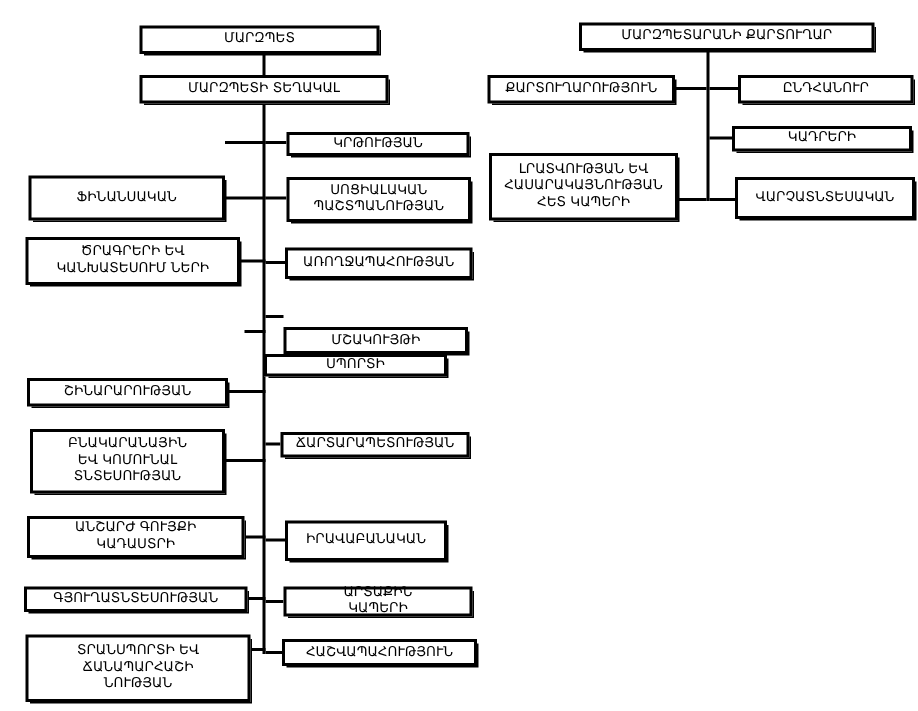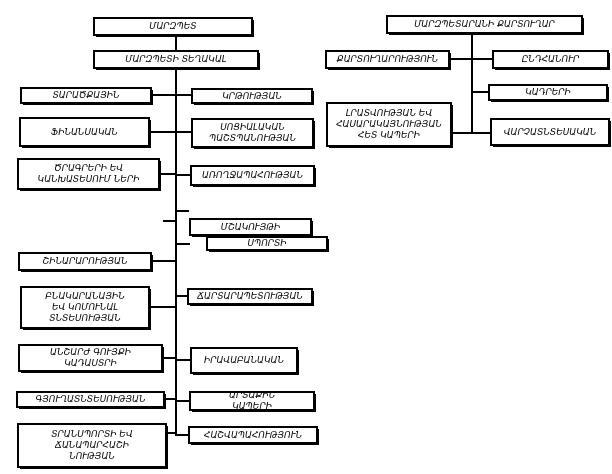--- a/index.html
+++ b/index.html
@@ -8,21 +8,21 @@
     position:relative; width:612px; height:474px; background:var(--bg);
     font-family:"DejaVu Sans","Liberation Sans",sans-serif; color:var(--text);
     overflow:hidden;
   }
   .box {
     position:absolute; box-sizing:border-box;
     border:2px solid var(--line); background:var(--boxbg);
     box-shadow:2px 2px 0 -1px var(--line);
     display:flex; align-items:center; justify-content:center;
     text-align:center; font-size:9px; line-height:11px;
-    white-space:pre-line; padding:0 18px; z-index:2;font-style:italic;
+    white-space:pre-line; padding:0 18px; z-index:2;
   }
   .hline,.vline { position:absolute; background:var(--line); z-index:1; }
   .hline { height:2px; }
   .vline { width:2px; }
 </style>
 </head>
 <body>
 
 <div class="canvas">
 
@@ -50,41 +50,40 @@
   <div class="vline" style="left:471px;top:34px;height:100px"></div>
   <div class="hline" style="left:448px;top:58px;width:23px"></div>
   <div class="hline" style="left:473px;top:58px;width:19px"></div>
   <div class="hline" style="left:473px;top:91px;width:15px"></div>
   <div class="hline" style="left:450px;top:132px;width:21px"></div>
   <div class="hline" style="left:473px;top:132px;width:17px"></div>
 
   <div class="box" style="left:93px;top:17px;width:160px;height:19px">ՄԱՐԶՊԵՏ</div>
   <div class="box" style="left:93px;top:50px;width:166px;height:19px">ՄԱՐԶՊԵՏԻ ՏԵՂԱԿԱԼ</div>
 
-  <div class="box" style="left:20px;top:87px;width:132px;height:17px">ՏԱՐԱԾՔԱՅԻՆ</div>
   <div class="box" style="left:19px;top:117px;width:131px;height:30px">ՖԻՆԱՆՍԱԿԱՆ</div>
   <div class="box" style="left:17px;top:158px;width:143px;height:32px">ԾՐԱԳՐԵՐԻ ԵՎ
 ԿԱՆԽԱՏԵՍՈՒՄ ՆԵՐԻ</div>
   <div class="box" style="left:18px;top:252px;width:134px;height:19px">ՇԻՆԱՐԱՐՈՒԹՅԱՆ</div>
   <div class="box" style="left:18px;top:344px;width:145px;height:28px">ԱՆՇԱՐԺ ԳՈՒՅՔԻ
 ԿԱԴԱՍՏՐԻ</div>
   <div class="box" style="left:20px;top:286px;width:130px;height:43px">ԲՆԱԿԱՐԱՆԱՅԻՆ
 ԵՎ ԿՈՄՈՒՆԱԼ
 ՏՆՏԵՍՈՒԹՅԱՆ</div>
   <div class="box" style="left:16px;top:391px;width:149px;height:17px">ԳՅՈՒՂԱՏՆՏԵՍՈՒԹՅԱՆ</div>
   <div class="box" style="left:17px;top:423px;width:150px;height:45px">ՏՐԱՆՍՊՈՐՏԻ ԵՎ
 ՃԱՆԱՊԱՐՀԱՇԻ
 ՆՈՒԹՅԱՆ</div>
 
   <div class="box" style="left:191px;top:88px;width:122px;height:16px">ԿՐԹՈՒԹՅԱՆ</div>
   <div class="box" style="left:191px;top:118px;width:123px;height:30px">ՍՈՑԻԱԼԱԿԱՆ
 ՊԱՇՏՊԱՆՈՒԹՅԱՆ</div>
   <div class="box" style="left:190px;top:165px;width:125px;height:21px">ԱՌՈՂՋԱՊԱՀՈՒԹՅԱՆ</div>
   <div class="box" style="left:189px;top:218px;width:123px;height:18px">ՄՇԱԿՈՒՅԹԻ</div>
-  <div class="box" style="left:206px;top:236px;width:122px;height:15px">ՍՊՈՐՏԻ</div>
+  <div class="box" style="left:176px;top:236px;width:122px;height:15px">ՍՊՈՐՏԻ</div>
   <div class="box" style="left:187px;top:288px;width:126px;height:17px">ՃԱՐՏԱՐԱՊԵՏՈՒԹՅԱՆ</div>
   <div class="box" style="left:190px;top:347px;width:108px;height:27px">ԻՐԱՎԱԲԱՆԱԿԱՆ</div>
   <div class="box" style="left:189px;top:391px;width:126px;height:20px">ԱՐՏԱՔԻՆ ԿԱՊԵՐԻ</div>
   <div class="box" style="left:188px;top:426px;width:130px;height:18px">ՀԱՇՎԱՊԱՀՈՒԹՅՈՒՆ</div>
 
   <div class="box" style="left:386px;top:15px;width:197px;height:19px">ՄԱՐԶՊԵՏԱՐԱՆԻ ՔԱՐՏՈՒՂԱՐ</div>
   <div class="box" style="left:325px;top:50px;width:125px;height:19px">ՔԱՐՏՈՒՂԱՐՈՒԹՅՈՒՆ</div>
   <div class="box" style="left:326px;top:102px;width:126px;height:45px">ԼՐԱՏՎՈՒԹՅԱՆ ԵՎ
 ՀԱՍԱՐԱԿԱՅՆՈՒԹՅԱՆ
 ՀԵՏ ԿԱՊԵՐԻ</div>

